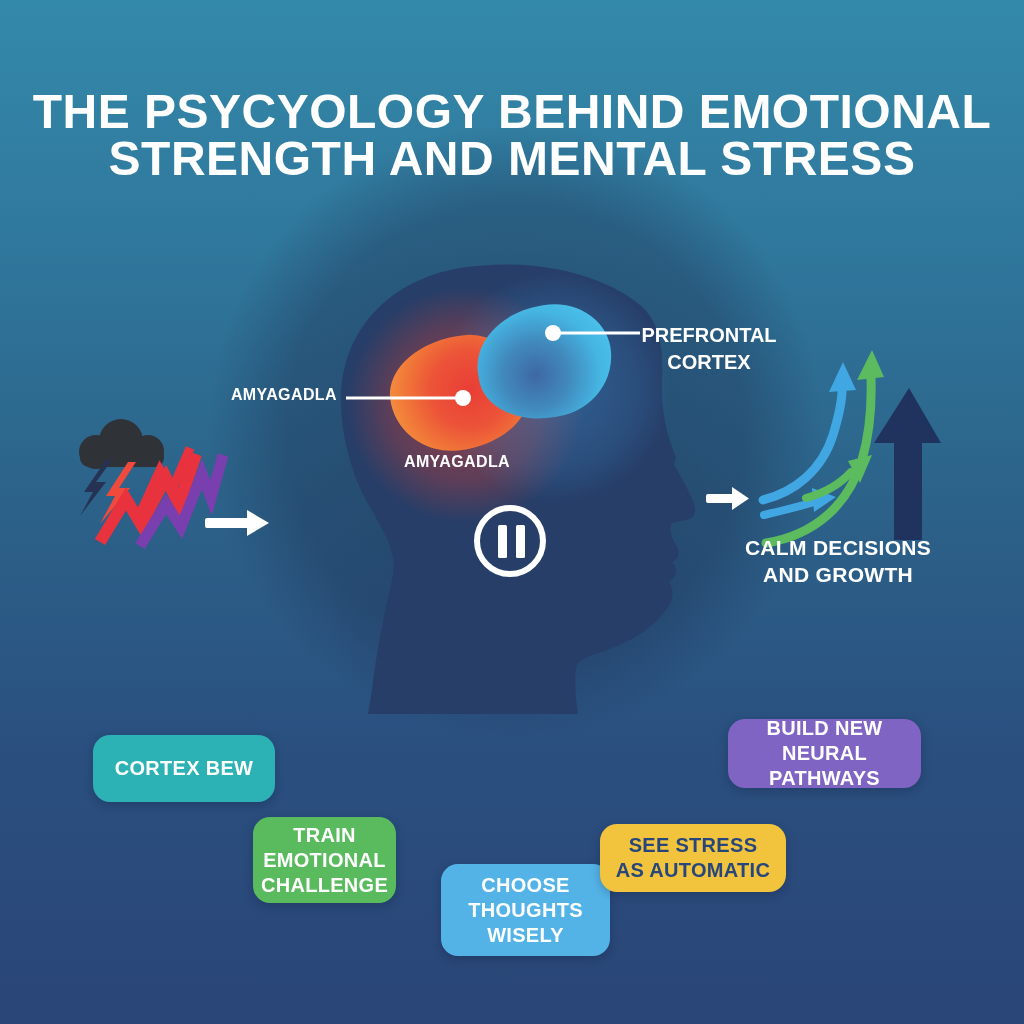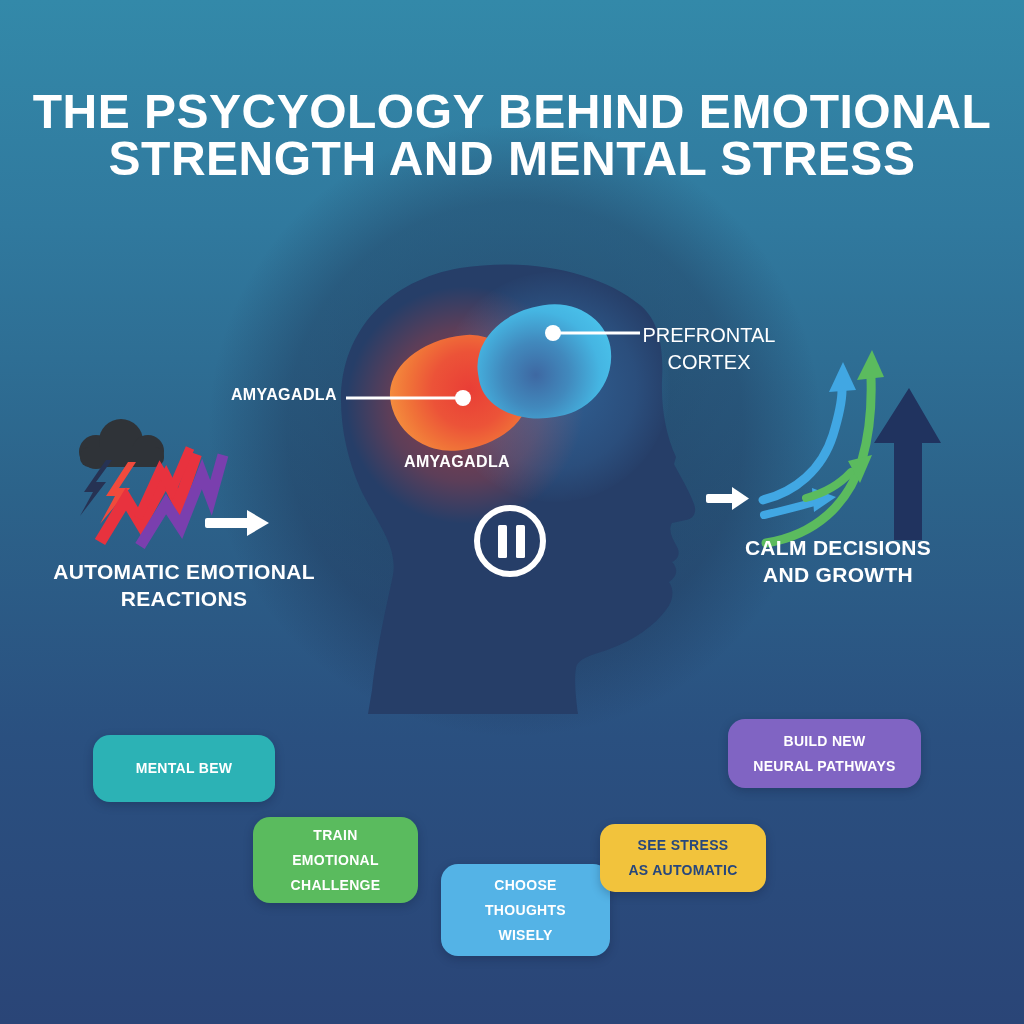--- a/index.html
+++ b/index.html
@@ -34,27 +34,27 @@
   .lbl{font-size:16px;letter-spacing:.4px;}
   .lbl-amy-callout{left:150px;top:386px;width:187px;text-align:right;}
   .lbl-amy-caption{left:376px;top:453px;width:162px;text-align:center;}
   .lbl-pfc{left:640px;top:322px;width:138px;text-align:center;font-size:20px;line-height:27px;}
   .caption{font-size:21px;line-height:27px;text-align:center;letter-spacing:.3px;}
   .cap-left{left:38px;top:558px;width:292px;}
   .cap-right{left:716px;top:534px;width:244px;}
 
   
   .box{z-index:8;border-radius:17px;display:flex;flex-direction:column;align-items:center;justify-content:center;
-    font-weight:bold;font-size:14px;line-height:25px;text-align:left;letter-spacing:.3px;
+    font-weight:bold;font-size:20px;line-height:25px;text-align:center;letter-spacing:.3px;
     box-shadow:0 3px 10px rgba(10,20,45,.25);}
   .box span{display:block;}
   .box-0{left:93px;top:735px;width:182px;height:67px;}
-  .box-1{left:253px;top:817px;width:165px;height:86px;}
+  .box-1{left:253px;top:817px;width:143px;height:86px;}
   .box-2{left:441px;top:864px;width:169px;height:92px;}
-  .box-3{left:600px;top:824px;width:166px;height:68px;border-radius:15px;}
+  .box-3{left:600px;top:824px;width:186px;height:68px;}
   .box-4{left:728px;top:719px;width:193px;height:69px;}
 </style>
 </head>
 <body>
 
 <div class="canvas">
 
   <div class="abs halo"></div>
 
   <svg class="abs head-svg" width="1024" height="1024" viewBox="0 0 1024 1024">
@@ -146,36 +146,32 @@
     </g>
   </svg>
 
   <div class="abs txt title">
     <div>THE PSYCYOLOGY BEHIND EMOTIONAL</div>
     <div>STRENGTH AND MENTAL STRESS</div>
   </div>
 
   <div class="abs txt lbl lbl-amy-callout">AMYAGADLA</div>
   <div class="abs txt lbl lbl-amy-caption">AMYAGADLA</div>
-  <div class="abs txt lbl-pfc" style="font-weight:normal;">
+  <div class="abs txt lbl-pfc" style="font-weight:bold;">
     <div>PREFRONTAL</div>
     <div>CORTEX</div>
   </div>
 
-  <div class="abs txt caption cap-left">
-    <div>AUTOMATIC EMOTIONAL</div>
-    <div>REACTIONS</div>
-  </div>
   <div class="abs txt caption cap-right">
     <div>CALM DECISIONS</div>
     <div>AND GROWTH</div>
   </div>
 
   <div class="abs box box-0" style="background: rgb(44, 178, 181); color: rgb(255, 255, 255);">
-    <span>MENTAL BEW</span>
+    <span>CORTEX BEW</span>
     <span></span>
   </div>
   <div class="abs box box-1" style="background: rgb(90, 187, 94); color: rgb(255, 255, 255);">
     <span>TRAIN</span>
     <span>EMOTIONAL</span>
     <span>CHALLENGE</span>
   </div>
   <div class="abs box box-2" style="background: rgb(84, 179, 230); color: rgb(255, 255, 255);">
     <span>CHOOSE</span>
     <span>THOUGHTS</span>

